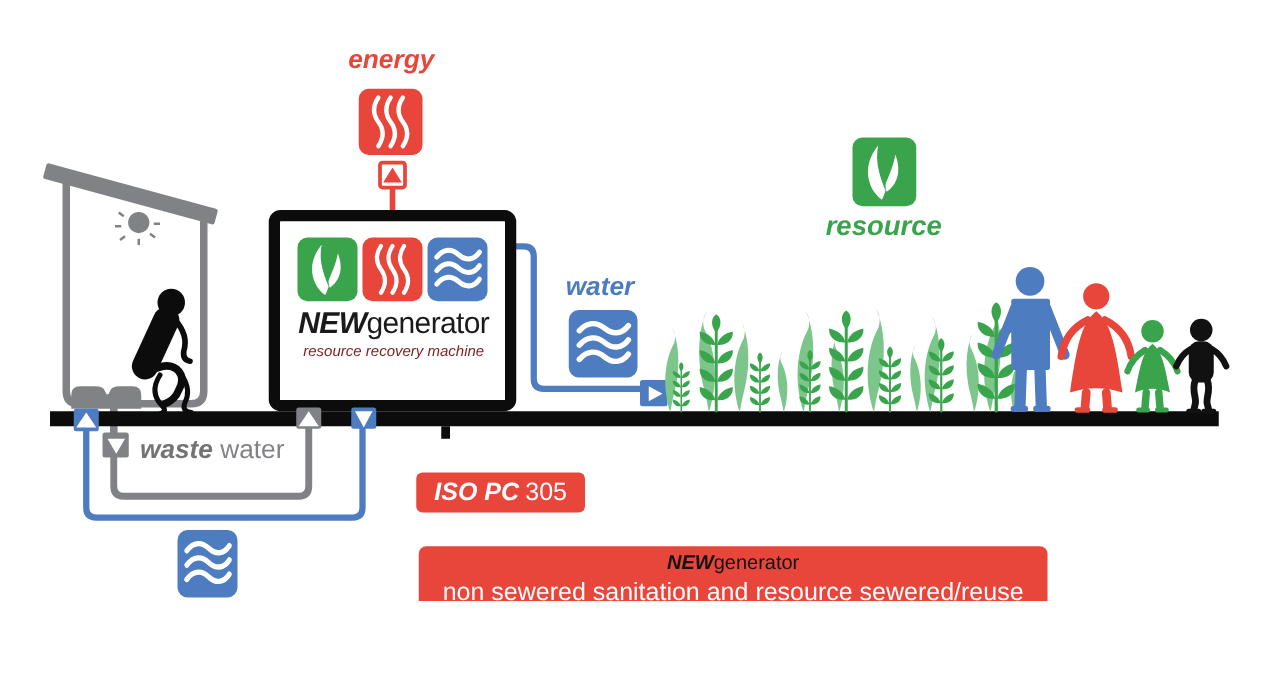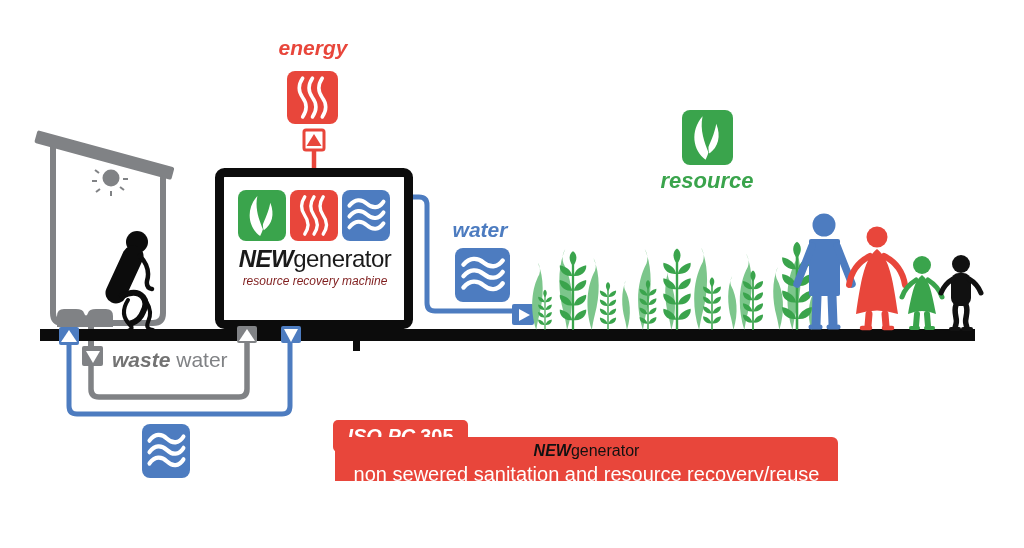--- a/index.html
+++ b/index.html
@@ -17,25 +17,25 @@
   .machine-sub{font-size:12px;font-style:italic;color:#7f1d1d;margin-top:1px;}
   .lbl-water-out{left:420px;top:218px;width:120px;text-align:center;
     color:#4d7cc0;font-size:21px;font-weight:bold;font-style:italic;}
   .lbl-nutrients{left:647px;top:168px;width:120px;text-align:center;
     color:#3aa44c;font-size:22px;font-weight:bold;font-style:italic;}
   .lbl-waste{left:112px;top:348px;font-size:21px;}
   .lbl-waste .em{color:#737373;font-weight:bold;font-style:italic;}
   .lbl-waste .rest{color:#808285;}
   .lbl-water-bottom{left:106px;top:476px;width:120px;text-align:center;
     color:#4d7cc0;font-size:22px;font-weight:bold;font-style:italic;}
-  .iso-badge{position:absolute;left:333px;top:420px;width:135px;height:32px;
+  .iso-badge{position:absolute;left:333px;top:378px;width:135px;height:32px;
     background:#e8463b;border-radius:5px;color:#fff;font-size:20px;
     display:flex;align-items:center;justify-content:center;}
   .iso-badge .em{font-weight:bold;font-style:italic;}
-  .iso-badge .num{font-weight:bold;margin-left:5px;}
+  .iso-badge .num{font-weight:normal;margin-left:5px;}
   .banner{position:absolute;left:335px;top:437px;width:503px;height:58px;
     background:#e8463b;border-radius:6px;text-align:center;padding-top:4px;box-sizing:border-box;}
   .banner-title{color:#111;font-size:16px;line-height:20px;}
   .banner-title .em{font-weight:bold;font-style:italic;}
   .banner-sub{color:#fff;font-size:20px;line-height:26px;}
 </style>
 </head>
 <body>
 
 <div class="stage">
@@ -248,16 +248,16 @@
 
 <div class="lbl lbl-water-bottom">water</div>
 
 <div class="iso-badge">
   <span class="em">ISO PC</span>
       <span class="num">305</span>
 </div>
 
 <div class="banner">
   <div class="banner-title"><span class="em">NEW</span><span>generator</span></div>
-  <div class="banner-sub">non sewered sanitation and resource recovery/reuse</div>
+  <div class="banner-sub">non sewered sanitation and resource sewered/reuse</div>
 </div>
 
 </div>
 
 </body></html>

